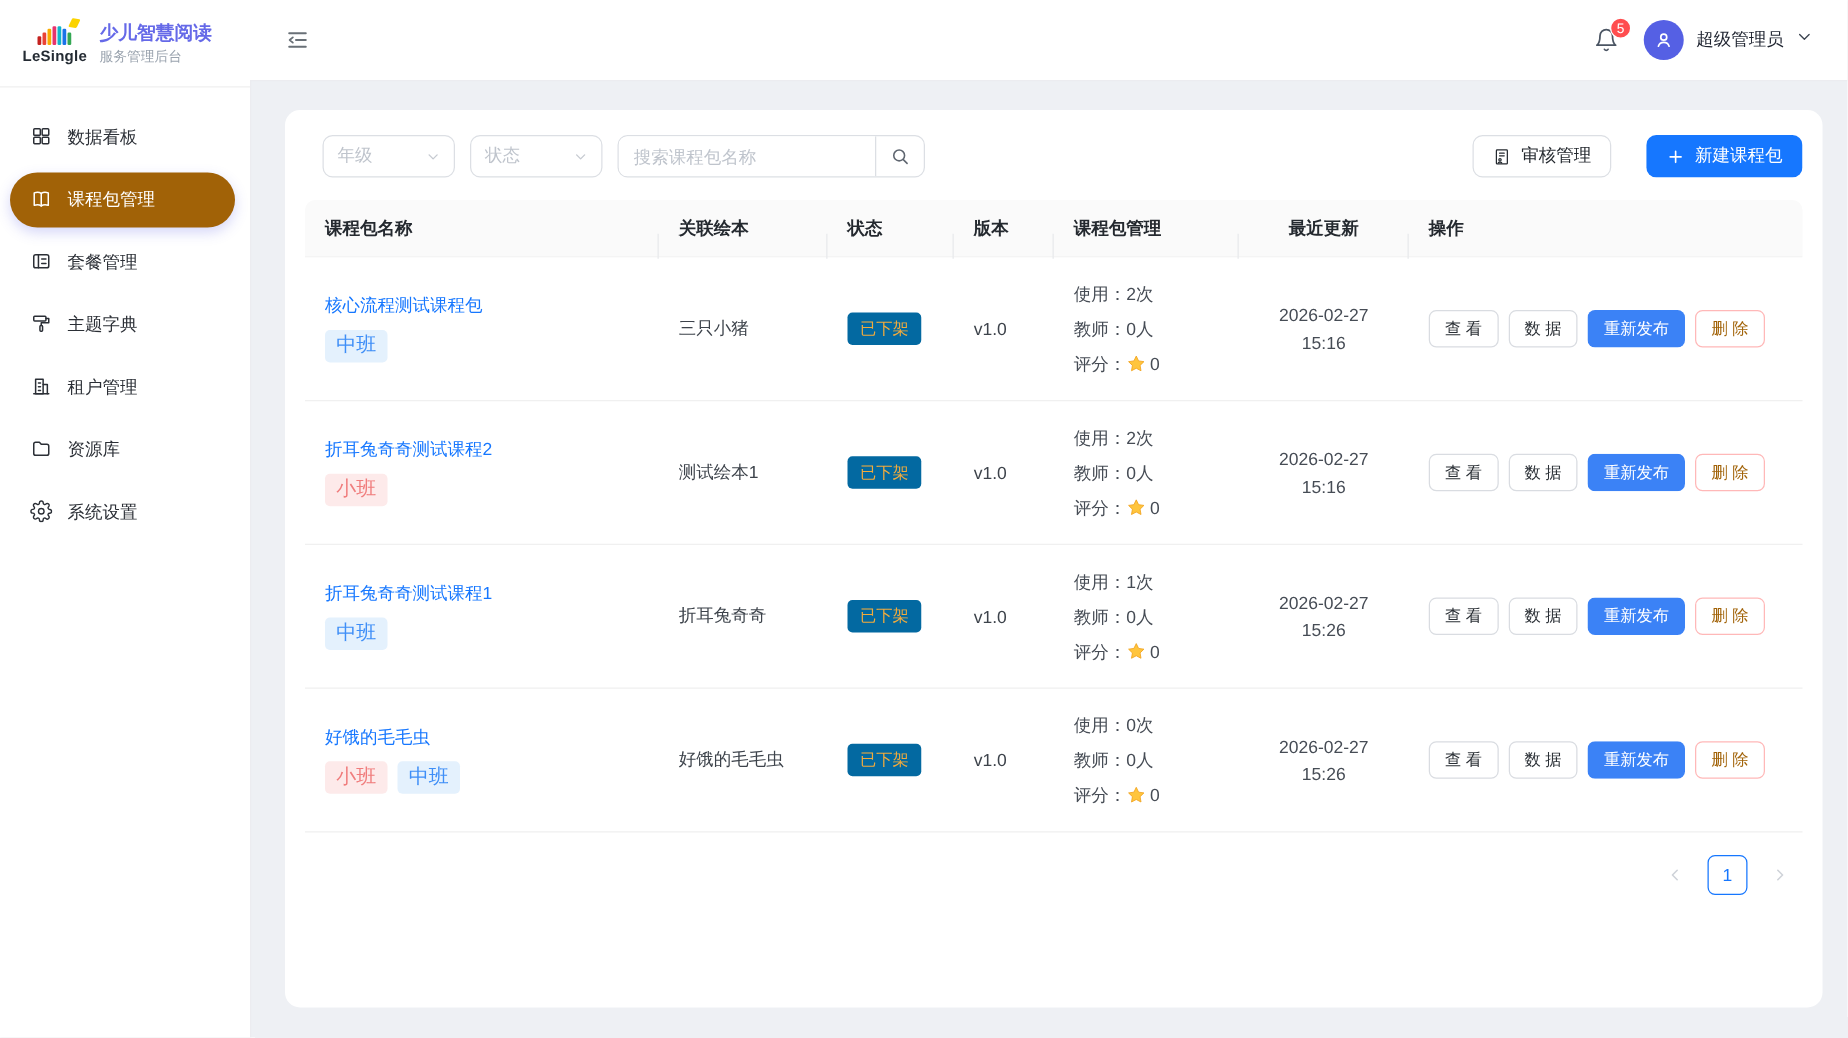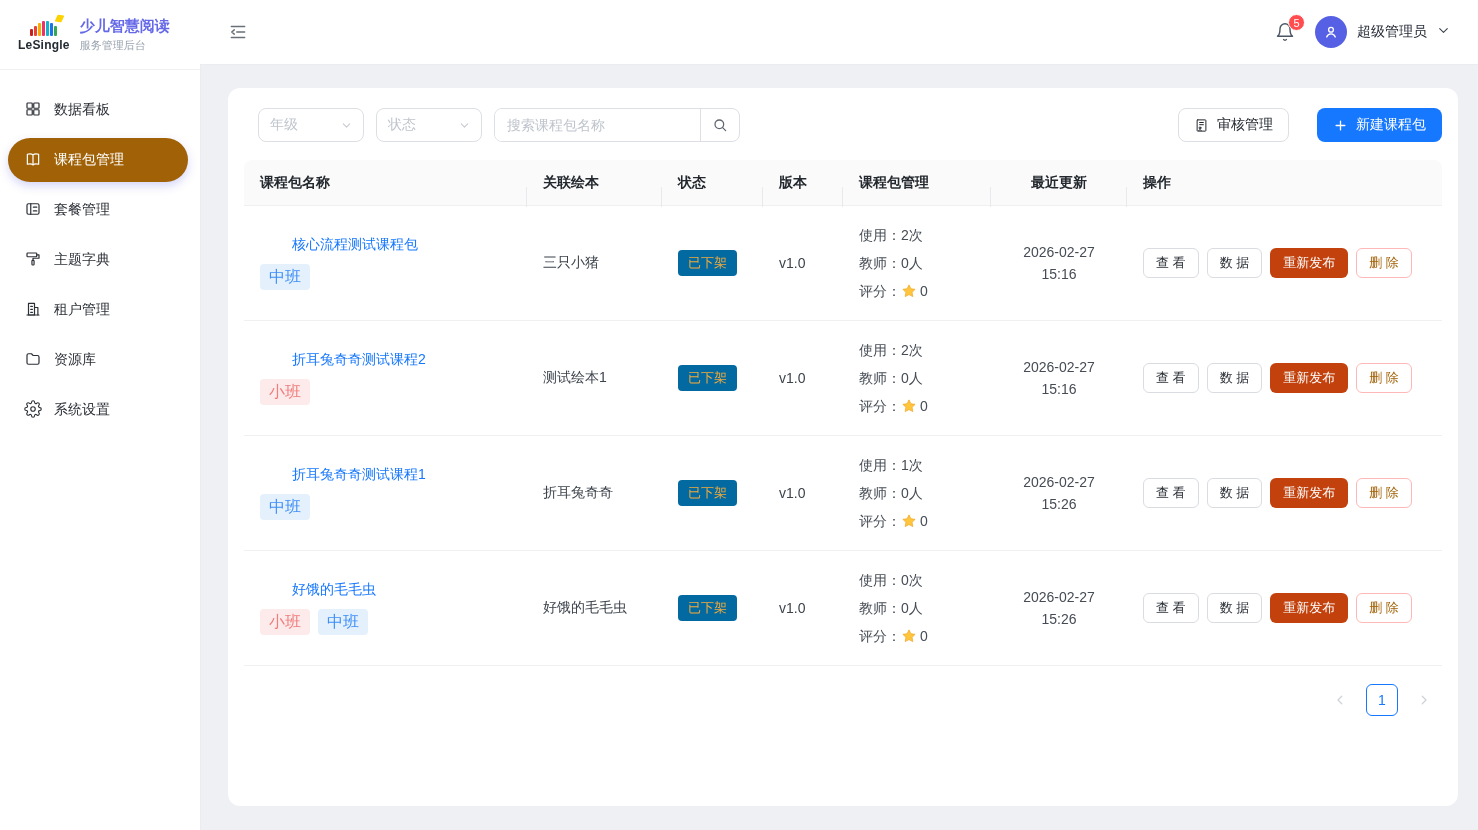--- a/index.html
+++ b/index.html
@@ -64,33 +64,33 @@
   .th:not(:last-child)::after { content:''; position:absolute; right:0; top:13px; width:1px; height:20px; background:#e7e9ec; }
   .col-name { width:283px; flex-shrink:0; }
   .col-book { width:135px; flex-shrink:0; }
   .col-status { width:101px; flex-shrink:0; }
   .col-version { width:80px; flex-shrink:0; }
   .col-stats { width:148px; flex-shrink:0; }
   .col-updated { width:136px; flex-shrink:0;text-align:center; }
   .col-actions { flex:1; }
   .tr { display:flex; align-items:center; border-bottom:1px solid #f0f0f0; height:115px; }
   .td { padding:0 16px; font-size:14px; color:#3d434b; }
-  .pkg-link { color:#1677ff; font-size:14px; text-decoration:none; display:inline-block; cursor:pointer;margin-left:32px; }
+  .pkg-link { color:#1677ff; font-size:14px; text-decoration:none; display:inline-block; cursor:pointer; }
   .tag-row { display:flex; gap:8px; margin-top:10px; }
   .tag { font-size:16px; padding:3px 9px; border-radius:4px; line-height:1.2; }
   .tag-blue { background:#e4f1fd; color:#3e8ef7; }
   .tag-pink { background:#fdeaea; color:#f07c7c; }
   .status-tag { display:inline-block; background:#0369a1; color:#f2ab3c; font-size:13px; padding:4px 10px; border-radius:4px; }
   .stats-line { line-height:28px; white-space:nowrap; color:#464c55; }
   .star-icon { width:16px; height:16px; vertical-align:-3px; margin-right:3px; }
   .updated { line-height:22px; color:#464c55; }
   .actions { display:flex; align-items:center; gap:8px; }
   .abtn { height:30px; border-radius:6px; padding:0 12px; font-size:13px; display:flex; align-items:center; cursor:pointer; border:1px solid transparent; white-space:nowrap; }
   .abtn-plain { background:#fff; border-color:#d9dce1; color:#2b3036; }
-  .abtn-primary { background:#c2410c; color:#fff; }
+  .abtn-primary { background:#3b82f6; color:#fff; }
   .abtn-danger { background:#fff; border-color:#ffb8b8; color:#a16207; }
 
   
   .pagination { display:flex; justify-content:flex-end; align-items:center; gap:10px; margin-top:18px; padding-right:2px; }
   .page-arrow { width:32px; height:32px; display:flex; align-items:center; justify-content:center; color:#cfd3d9; cursor:default; }
   .page-arrow svg { width:14px; height:14px; }
   .page-num { width:32px; height:32px; border:1px solid #1677ff; color:#1677ff; border-radius:6px; display:flex; align-items:center; justify-content:center; font-size:14px; background:#fff; cursor:pointer; }
 </style>
 </head>
 <body>

